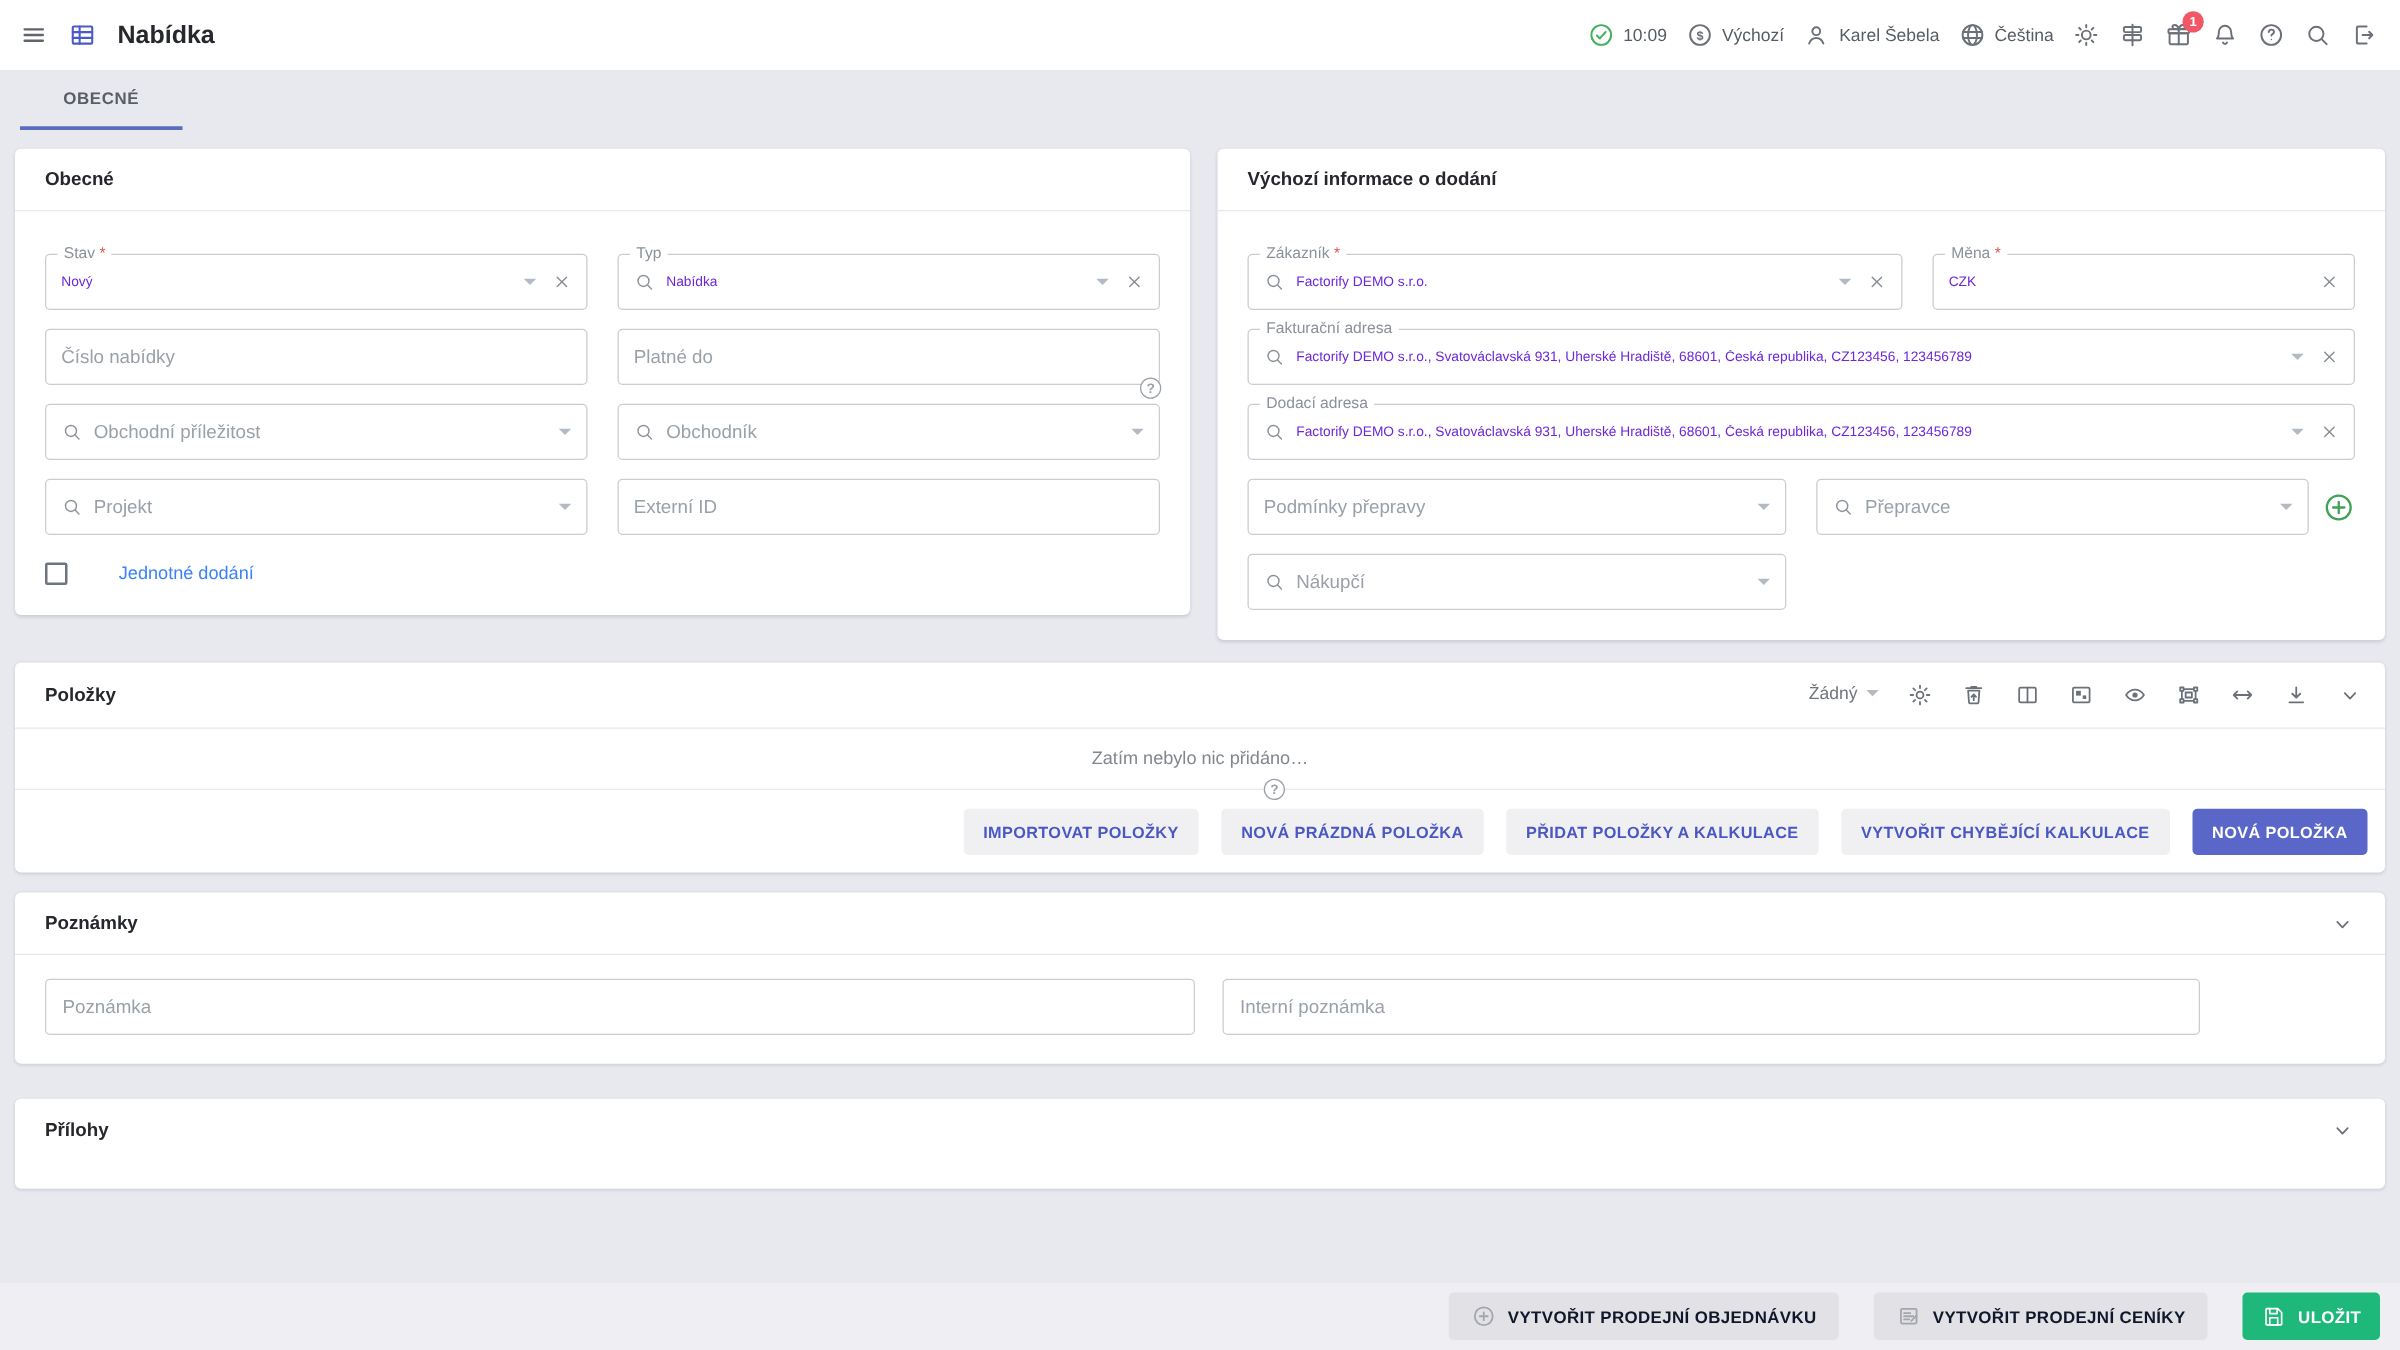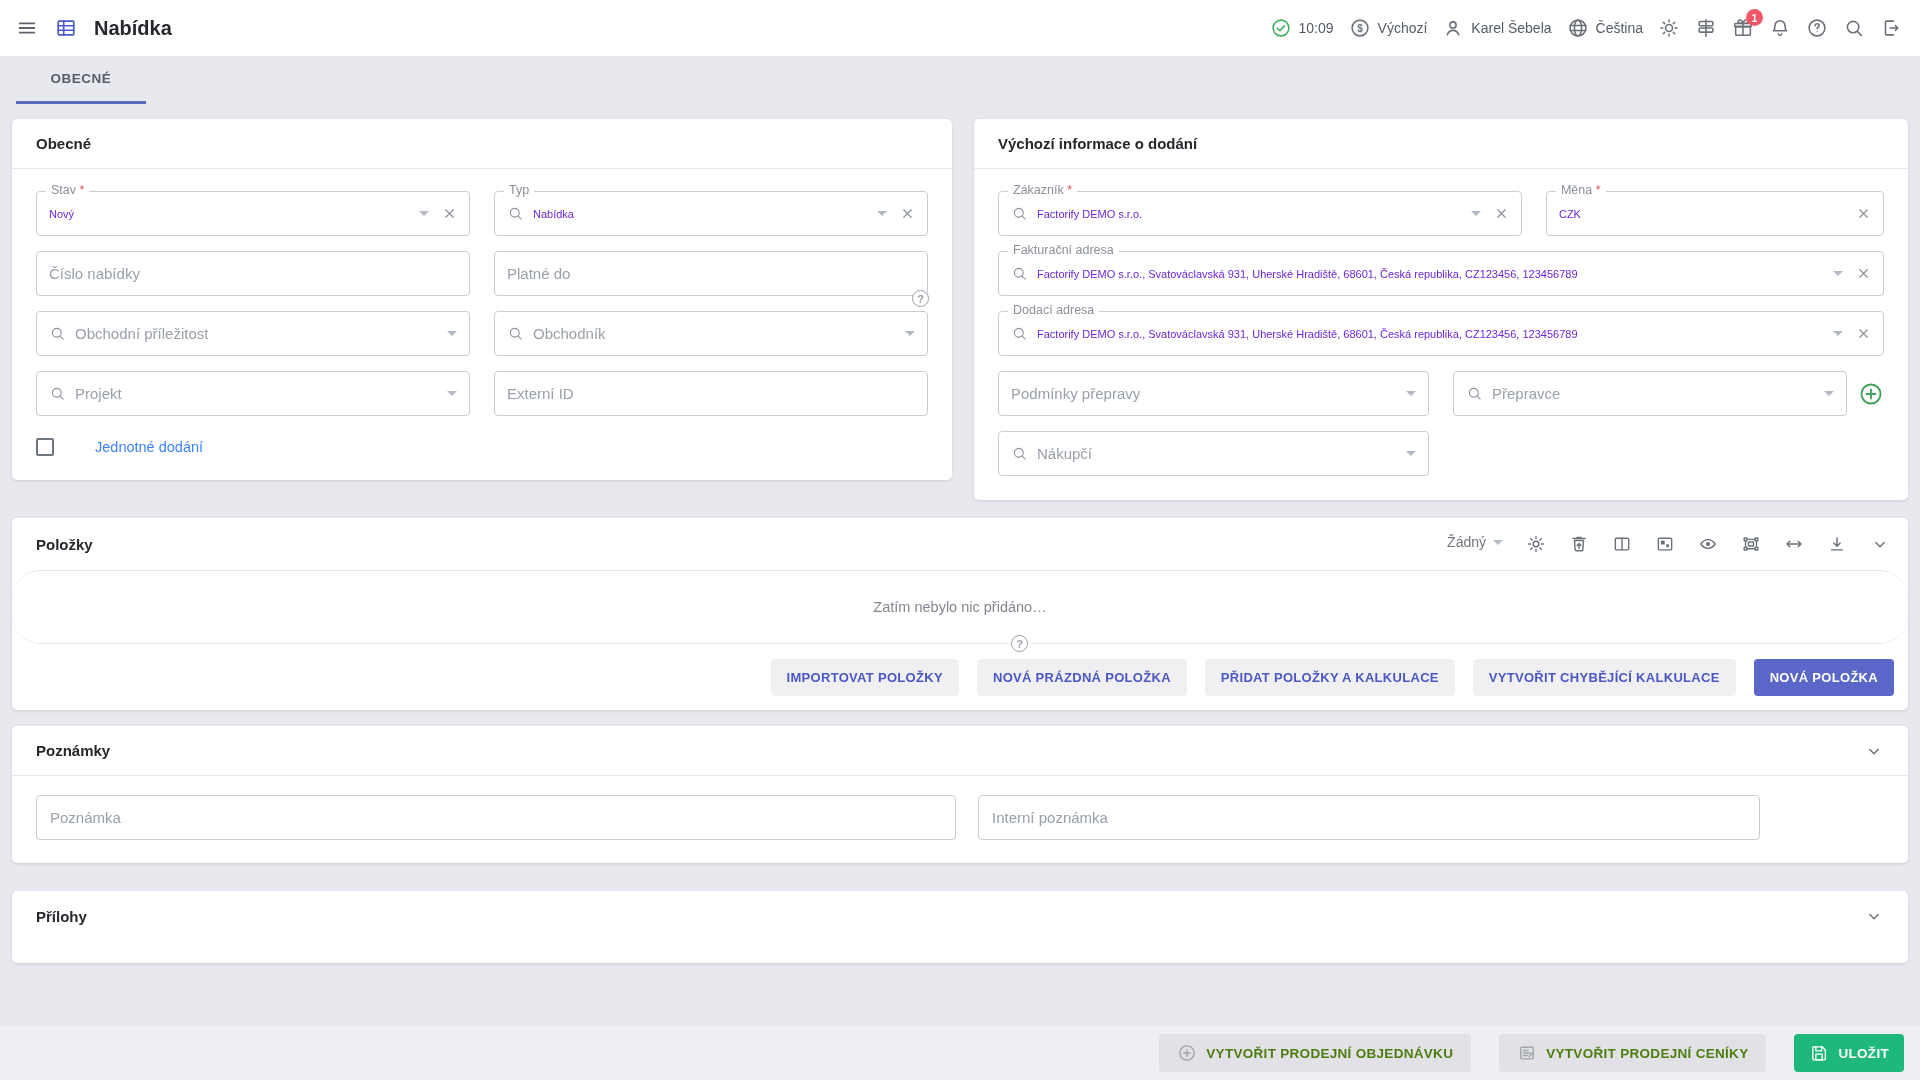--- a/index.html
+++ b/index.html
@@ -33,21 +33,21 @@
   
   .content { padding:15px 12px 0; }
   .row1 { display:flex; gap:22px; align-items:flex-start; }
   .card { background:#fff; border-radius:5px; box-shadow:0 1px 3px rgba(28,30,55,.14); }
   .card-header { height:50px; display:flex; align-items:center; padding:0 24px;
                  font-size:15px; font-weight:bold; color:#25272c; border-bottom:1px solid #e7e8ec; }
   .card-obecne { width:940px; }
   .card-delivery { flex:1; }
   .card-body { padding:19px 24px 24px; }
   .frow { display:flex; gap:24px; margin-top:15px; }
-  .frow:first-child { margin-top:3px; }
+  .frow:first-child { margin-top:15px; }
   .col { flex:1; display:flex; align-items:center; gap:11px; min-width:0; }
 
   
   .f { position:relative; height:45px; border:1px solid #c8ccd3; border-radius:4px; background:#fff;
        display:flex; align-items:center; padding:0 12px; flex:1; min-width:0; cursor:text; }
   .lab { position:absolute; top:-9px; left:9px; background:#fff; padding:0 5px;
          font-size:12.5px; color:#8b909a; white-space:nowrap; }
   .req { color:#e2544d; }
   .val { font-size:11px; color:#6d28d9; white-space:nowrap; overflow:hidden; }
   .ph  { font-size:15px; color:#9aa0aa; white-space:nowrap; overflow:hidden; }
@@ -71,22 +71,22 @@
   .plusbtn { flex:none; cursor:pointer; }
   .plusbtn svg { stroke:#3fa257; stroke-width:1.7; width:26px; height:26px; }
 
   
   .card-items { margin-top:18px; }
   .items-header { height:52px; display:flex; align-items:center; padding:0 18px 0 24px; }
   .items-title { font-size:15px; font-weight:bold; }
   .toolbar { margin-left:auto; display:flex; align-items:flex-start; gap:23px; }
   .tool { cursor:pointer; }
   .filter { display:flex; align-items:center; gap:7px; font-size:14px; color:#6f747d; cursor:pointer; }
-  .items-empty { height:74px; display:flex; align-items:center; justify-content:center;
-                 font-size:14.5px; color:#82878f; border-top:1px solid #e7e8ec; border-bottom:1px solid #e7e8ec;border-radius:28px; }
+  .items-empty { height:50px; display:flex; align-items:center; justify-content:center;
+                 font-size:14.5px; color:#82878f; border-top:1px solid #e7e8ec; border-bottom:1px solid #e7e8ec; }
   .items-footer { position:relative; height:66px; display:flex; align-items:center;
                   justify-content:flex-end; gap:18px; padding:0 14px; }
   .btn { height:37px; border:none; border-radius:4px; display:inline-flex; align-items:center; gap:8px;
          padding:16px 16px; font-family:"Liberation Sans",sans-serif; font-size:13px; font-weight:bold;
          letter-spacing:.3px; cursor:pointer; white-space:nowrap; }
   .btn-tonal { background:#f0f0f3; color:#4a58c4; }
   .btn-filled { background:#5a66c8; color:#fff; }
   .help-float { position:absolute; top:-9px; right:880px; }
 
   
@@ -96,21 +96,21 @@
   .nf { height:45px; border:1px solid #c8ccd3; border-radius:4px; display:flex; align-items:center; padding:0 13px; }
   .nf1 { width:920px; } .nf2 { width:782px; }
   .card-attach { margin-top:28px; height:72px; overflow:hidden; }
 
   
   .footerbar { position:fixed; left:0; right:0; bottom:0; height:54px; background:#eeeef3;
                display:flex; align-items:center; justify-content:flex-end; gap:28px; padding:0 16px; }
   .fbtn { height:38px; border:none; border-radius:4px; display:inline-flex; align-items:center; gap:9px;
           padding:0 18px; font-family:"Liberation Sans",sans-serif; font-size:13.5px; font-weight:bold;
           letter-spacing:.3px; white-space:nowrap; }
-  .fbtn-disabled { background:#e1e1e6; color:#4d7c0f; cursor:default; }
+  .fbtn-disabled { background:#e1e1e6; color:#0f172a; cursor:default; }
   .fbtn-disabled svg { stroke:#a1a6ad; }
   .fbtn-save { background:#1db87a; color:#fff; cursor:pointer; padding:0 15px; }
   .fbtn-save svg { stroke:#fff; }
 </style>
 </head>
 <body>
 
 <header class="topbar">
   <div class="tb-left">
     <span class="icon i22">

